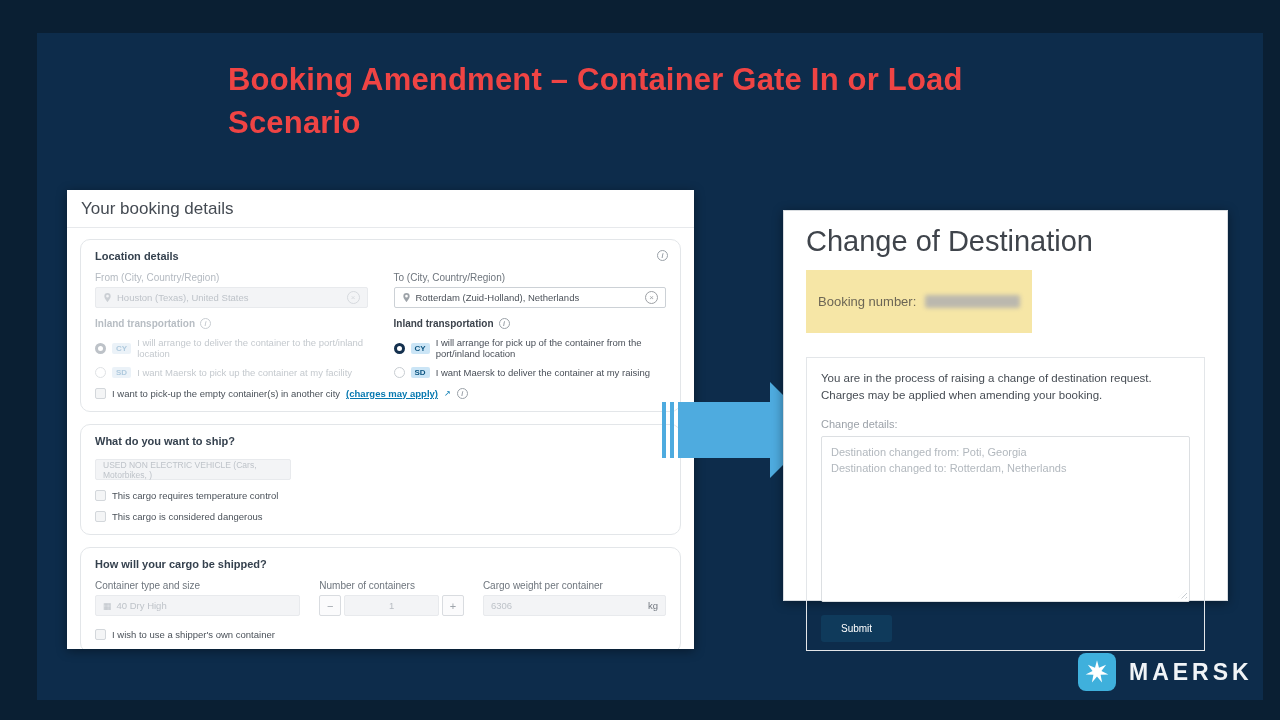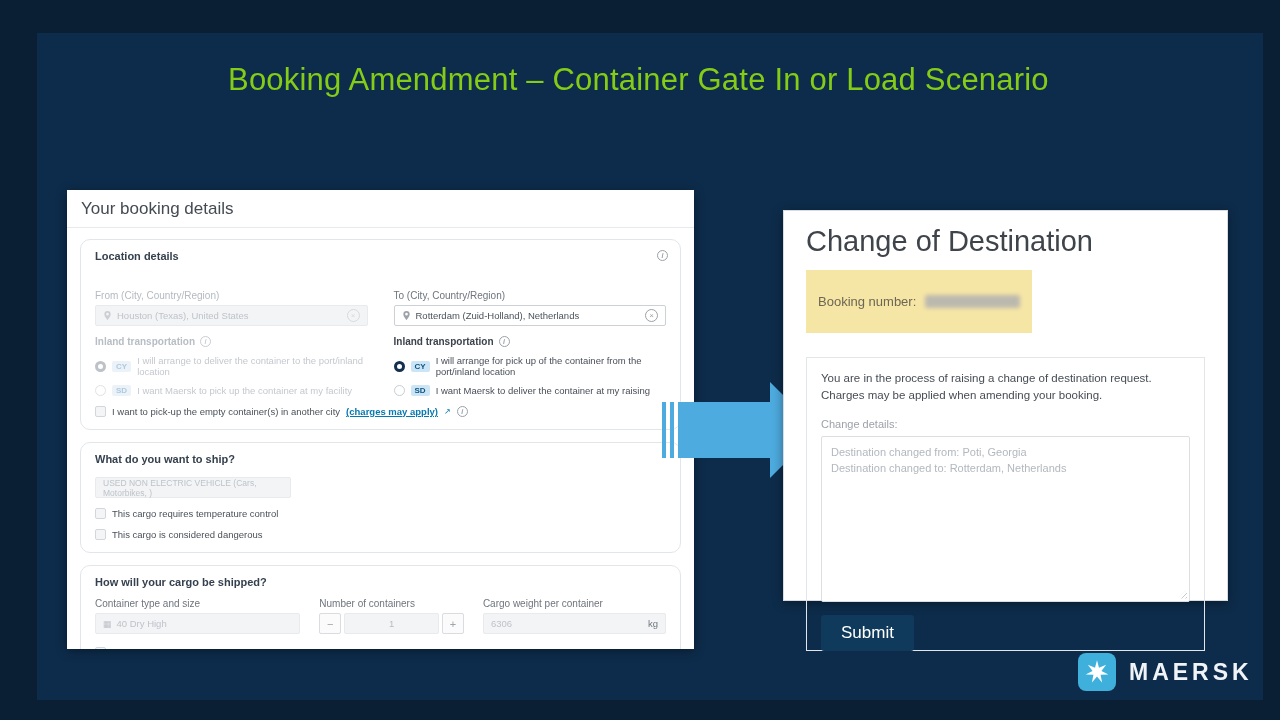--- a/index.html
+++ b/index.html
@@ -1,27 +1,27 @@
 <!DOCTYPE html>
 <html><head>
 <meta charset="utf-8">
 <style>
   html,body{margin:0;padding:0;}
   body{width:1280px;height:720px;position:relative;background:#0A1F33;font-family:"Liberation Sans",sans-serif;overflow:hidden;}
 
   .slide-panel{position:absolute;left:37px;top:33px;width:1226px;height:667px;background:#0D2C4B;}
-  .slide-title{position:absolute;left:228px;top:58px;width:850px;font-size:31px;font-weight:400;color:#84cc16;line-height:1.4;letter-spacing:.2px;}
+  .slide-title{position:absolute;left:228px;top:58px;width:850px;font-size:31px;font-weight:700;color:#ef4444;line-height:1.4;letter-spacing:.2px;}
 
   
   .card-left{position:absolute;left:67px;top:190px;width:627px;height:459px;background:#FFF;box-shadow:0 2px 10px rgba(0,0,0,.4);overflow:hidden;}
   .cl-header{height:37px;line-height:37px;padding:0 14px;font-size:17px;font-weight:500;color:#454B53;border-bottom:1px solid #E7E9EC;}
   .cl-body{padding:11px 13px;}
   .sec{border:1px solid #E3E6E9;border-radius:10px;padding:10px 14px 12px;margin-bottom:12px;position:relative;}
   .sec-title{font-size:11px;font-weight:600;color:#35414E;}
-  .loc-grid{display:grid;grid-template-columns:1fr 1fr;column-gap:26px;margin-top:28px;}
+  .loc-grid{display:grid;grid-template-columns:1fr 1fr;column-gap:26px;margin-top:10px;}
   .f-label{font-size:10px;margin-bottom:4px;}
   .dim-label{color:#B4BAC1;}
   .act-label{color:#6E757D;}
   .inp{height:21px;border-radius:2px;display:flex;align-items:center;gap:5px;padding:8px 7px;font-size:9.5px;box-sizing:border-box;}
   .inp.disabled{background:#F3F4F6;border:1px solid #E8EAED;color:#BEC3C9;}
   .inp.active{background:#FFF;border:1px solid #CCD1D6;color:#4C525A;}
   .pin{flex:0 0 auto;opacity:.75;}
   .clear{margin-left:auto;width:11px;height:11px;border:1px solid currentColor;border-radius:50%;display:flex;align-items:center;justify-content:center;font-size:8px;line-height:1;opacity:.55;flex:0 0 auto;}
   .inland{margin-top:10px;font-size:10px;font-weight:700;display:flex;align-items:center;gap:5px;}
   .inland.dim{color:#B7BDC3;}
@@ -58,21 +58,21 @@
   
   .card-right{position:absolute;left:783px;top:210px;width:445px;height:391px;background:#FFF;border:1px solid #D8DCE0;box-shadow:0 2px 10px rgba(0,0,0,.4);padding:14px 22px;box-sizing:border-box;}
   .cr-title{font-size:29px;font-weight:400;color:#3F444B;}
   .bk-badge{display:inline-flex;align-items:center;gap:9px;background:#F6E6A6;padding:24px 12px;margin-top:12px;font-size:13px;color:#6C6655;}
   .redacted{width:95px;height:13px;background:#BBB8AE;border-radius:2px;filter:blur(2px);}
   .cr-box{margin-top:24px;border:1px solid #E3E6E9;padding:12px 14px;height:294px;box-sizing:border-box;}
   .notice{font-size:11.5px;color:#474D54;line-height:1.5;margin:0;}
   .cd-label{margin-top:13px;font-size:11px;color:#9CA2A9;}
   .ta{margin-top:6px;border:1px solid #DCDFE2;border-radius:2px;height:166px;padding:7px 9px;font-size:11px;color:#B2B8BE;line-height:1.5;position:relative;box-sizing:border-box;background:#FFF;}
   .ta::after{content:"";position:absolute;right:2px;bottom:2px;width:9px;height:9px;background:repeating-linear-gradient(135deg,transparent 0 2px,#C6CBD0 2px 3px);clip-path:polygon(100% 0,100% 100%,0 100%);}
-  .submit{margin-top:13px;display:inline-block;background:#0F3A5B;color:#FFF;font-size:17px;padding:8px 20px;border-radius:3px;border:none;font-weight:500;font-family:"Liberation Sans",sans-serif;cursor:pointer;}
+  .submit{margin-top:13px;display:inline-block;background:#0F3A5B;color:#FFF;font-size:10px;padding:8px 20px;border-radius:3px;border:none;font-weight:500;font-family:"Liberation Sans",sans-serif;cursor:pointer;}
 
   
   .logo{position:absolute;left:1078px;top:653px;display:flex;align-items:center;gap:13px;}
   .logo-mark{width:38px;height:38px;background:#3FB0DC;border-radius:8px;display:flex;align-items:center;justify-content:center;}
   .logo-word{font-size:23px;font-weight:700;color:#F0F4F7;letter-spacing:4px;}
 </style>
 </head>
 <body>
 
 <div class="slide-panel"></div>

